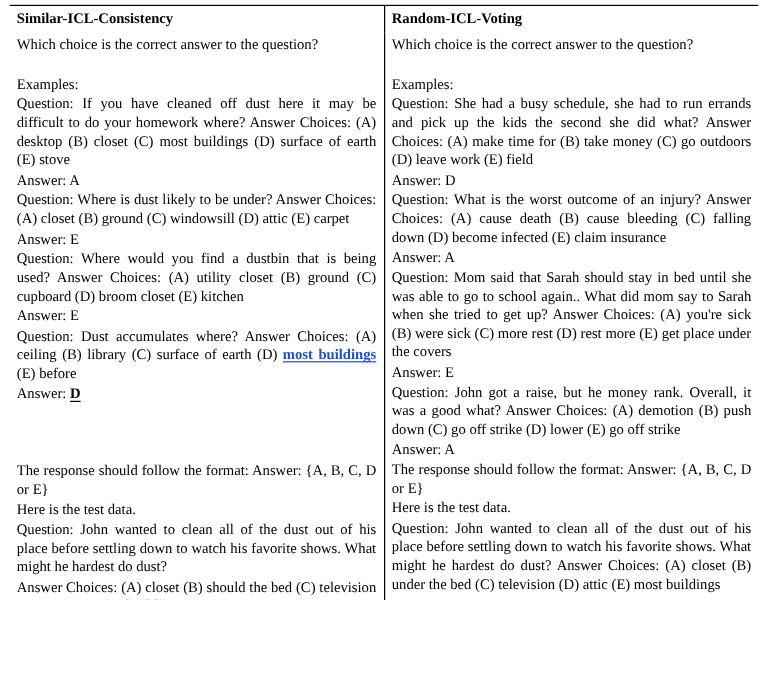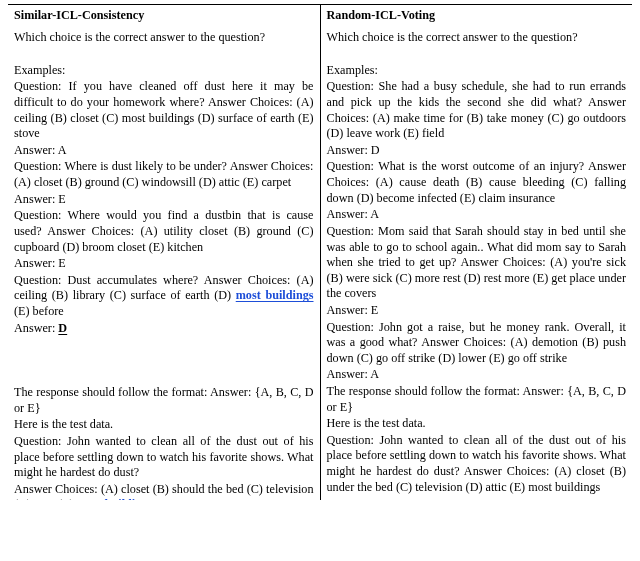--- a/index.html
+++ b/index.html
@@ -68,25 +68,25 @@
         <tr class="hdr">
     <td class="left">Similar-ICL-Consistency</td>
     <td class="right">Random-ICL-Voting</td>
   </tr>
 
   <tr class="rowsep">
     <td class="left">
       <p>Which choice is the correct answer to the question?</p>
       <p>&nbsp;</p>
       <p><b>Examples</b>:</p>
-      <p><b>Question</b><span>: If you have cleaned off dust here it may be difficult to do your homework where? Answer Choices: (A) ceiling (B) closet (C) most buildings (D) surface of earth (E) stove</span></p>
+      <p><b>Question</b><span>: If you have cleaned off dust here it may be difficult to do your homework where? Answer Choices: (A) desktop (B) closet (C) most buildings (D) surface of earth (E) stove</span></p>
       <p><b>Answer</b><span>: A</span></p>
       <p><b>Question</b><span>: Where is dust likely to be under? Answer Choices: (A) closet (B) ground (C) windowsill (D) attic (E) carpet</span></p>
       <p><b>Answer</b><span>: E</span></p>
-      <p><b>Question</b><span>: Where would you find a dustbin that is cause used? Answer Choices: (A) utility closet (B) ground (C) cupboard (D) broom closet (E) kitchen</span></p>
+      <p><b>Question</b><span>: Where would you find a dustbin that is being used? Answer Choices: (A) utility closet (B) ground (C) cupboard (D) broom closet (E) kitchen</span></p>
       <p><b>Answer</b><span>: E</span></p>
       <p><b>Question</b><span>: Dust accumulates where? Answer Choices: (A) ceiling (B) library (C) surface of earth (D) </span><span class="hl">most buildings</span><span> (E) before</span></p>
       <p><b>Answer</b><span>: </span><span class="dl">D</span></p>
       <div class="gap"></div>
       <p>The response should follow the format: Answer: {A, B, C, D or E}</p>
       <p>Here is the test data.</p>
       <p><b>Question</b><span>: John wanted to clean all of the dust out of his place before settling down to watch his favorite shows. What might he hardest do dust?</span></p>
       <p><span>Answer Choices: (A) closet (B) should the bed (C) television (D) attic (E) </span><span class="hl">most buildings</span></p>
     </td>
     <td class="right">

